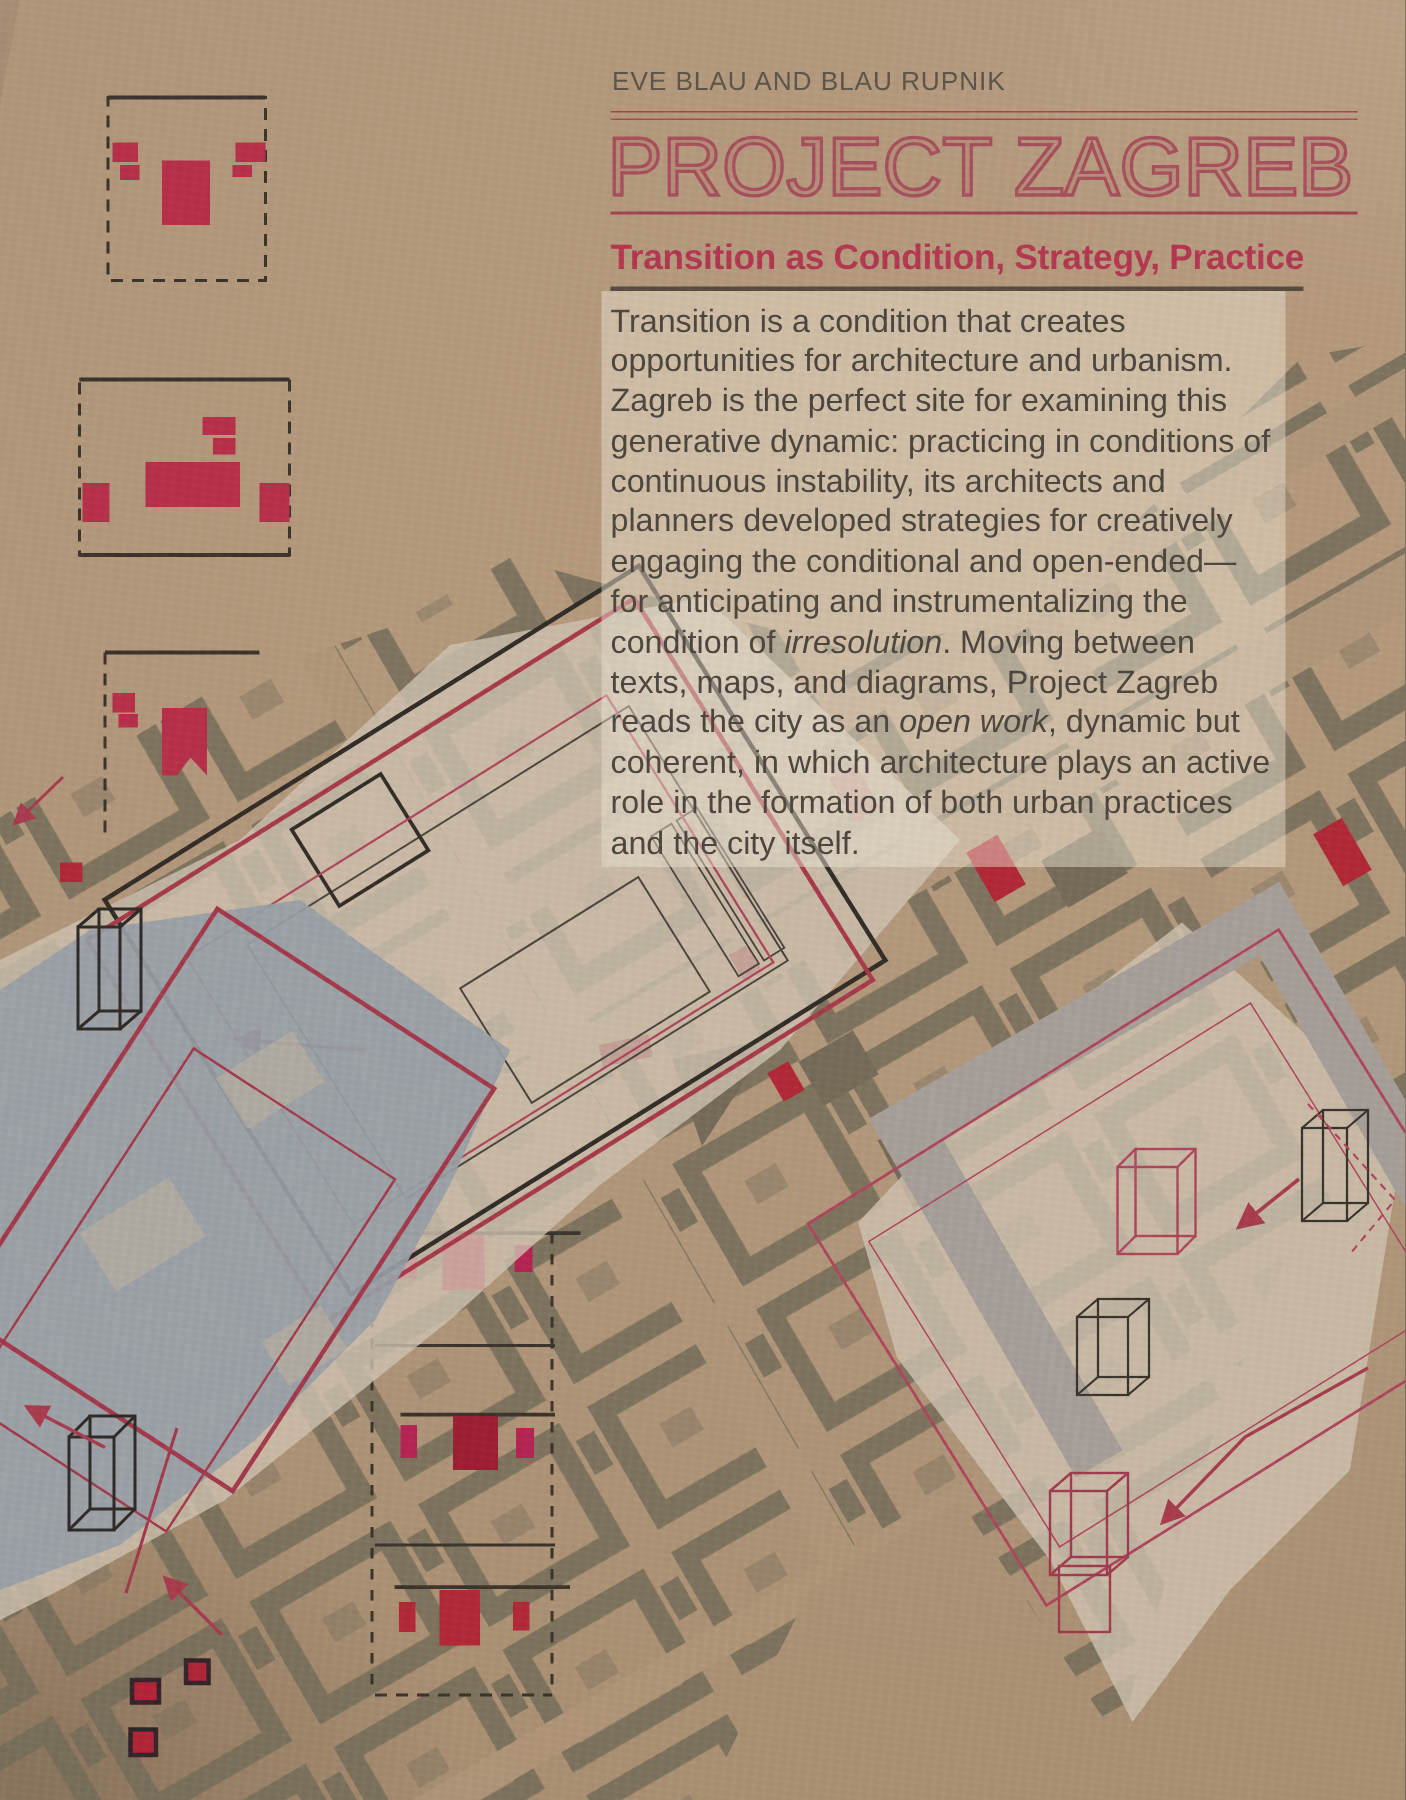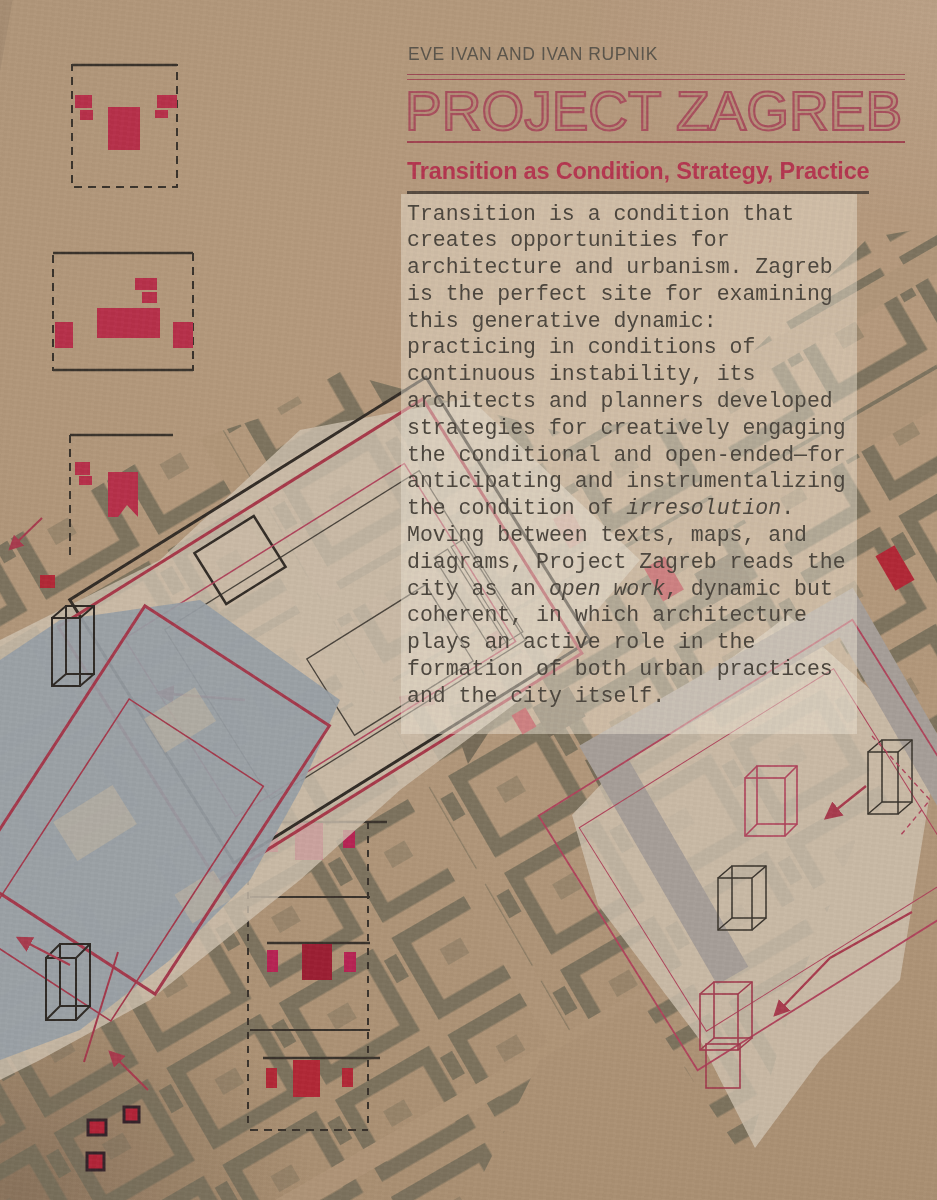--- a/index.html
+++ b/index.html
@@ -21,23 +21,23 @@
   .authors{font-size:17.5px; letter-spacing:.6px; color:#5b554b; margin:0 2px 9px 1px;}
   .rule{border:0;}
   .rule-red-double{width:498px; height:4px; border-top:1.5px solid #9d4a55; border-bottom:1.5px solid #a34e58; margin:0 0 3px;}
   .title{
     margin:0 0 2px -2px; font-size:55px; font-weight:500; line-height:56px; letter-spacing:0;
     color:rgba(174,78,91,.16); -webkit-text-stroke:2.2px #a8505d; white-space:nowrap;}
   .rule-red{width:498px; height:2px; background:#a04350; margin:2px 0 5px;}
   .subtitle{margin:15px 0 6px; font-size:23.5px; font-weight:bold; letter-spacing:-.2px; color:#b43750; white-space:nowrap;}
   .rule-dark{width:462px; height:2.5px; background:#574b40; margin:0;}
   .blurb{
-    width:440px; margin:0 0 0 -6px; padding:7px 10px 24px 6px;
+    width:440px; margin:0 0 0 -6px; padding:7px 10px 2px 6px;
     background:rgba(236,227,212,.48);
-    font-size:21.5px; line-height:26.8px; color:#4c463e; text-align:left;font-family:Liberation Mono, monospace;}
+    font-size:21.5px; line-height:26.8px; color:#4c463e; text-align:left;}
   .blurb em{font-style:italic;}
 </style>
 </head>
 <body>
 
 <div class="cover">
 
   <svg class="art" width="937" height="1200" viewBox="0 0 937 1200" aria-hidden="true">
     <defs>
       <pattern id="cityblocks" width="130" height="112" patternUnits="userSpaceOnUse" patternTransform="rotate(-30)">
@@ -225,21 +225,21 @@
     </g>
 
     <g stroke="#35242a" stroke-width="3" fill="#b22438">
       <rect x="88" y="1120" width="18" height="15"></rect>
       <rect x="124" y="1107" width="15" height="15"></rect>
       <rect x="87" y="1153" width="17" height="17"></rect>
     </g>
   </svg>
 
   <header class="masthead">
-    <div class="authors">EVE IVAN AND IVAN RUPNIK</div>
+    <div class="authors">EVE BLAU AND BLAU RUPNIK</div>
     <div class="rule rule-red-double"></div>
     <h1 class="title">PROJECT ZAGREB</h1>
     <div class="rule rule-red"></div>
     <h2 class="subtitle">Transition as Condition, Strategy, Practice</h2>
     <div class="rule rule-dark"></div>
     <p class="blurb"><span>Transition is a condition that creates opportunities for architecture and urbanism. Zagreb is the perfect site for examining this generative dynamic: practicing in conditions of continuous instability, its architects and planners developed strategies for creatively engaging the conditional and open-ended—for anticipating and instrumentalizing the condition of </span><em>irresolution</em><span>. Moving between texts, maps, and diagrams, Project Zagreb reads the city as an </span><em>open work</em><span>, dynamic but coherent, in which architecture plays an active role in the formation of both urban practices and the city itself.</span></p>
   </header>
 
   <div class="grain"></div>
 </div>

